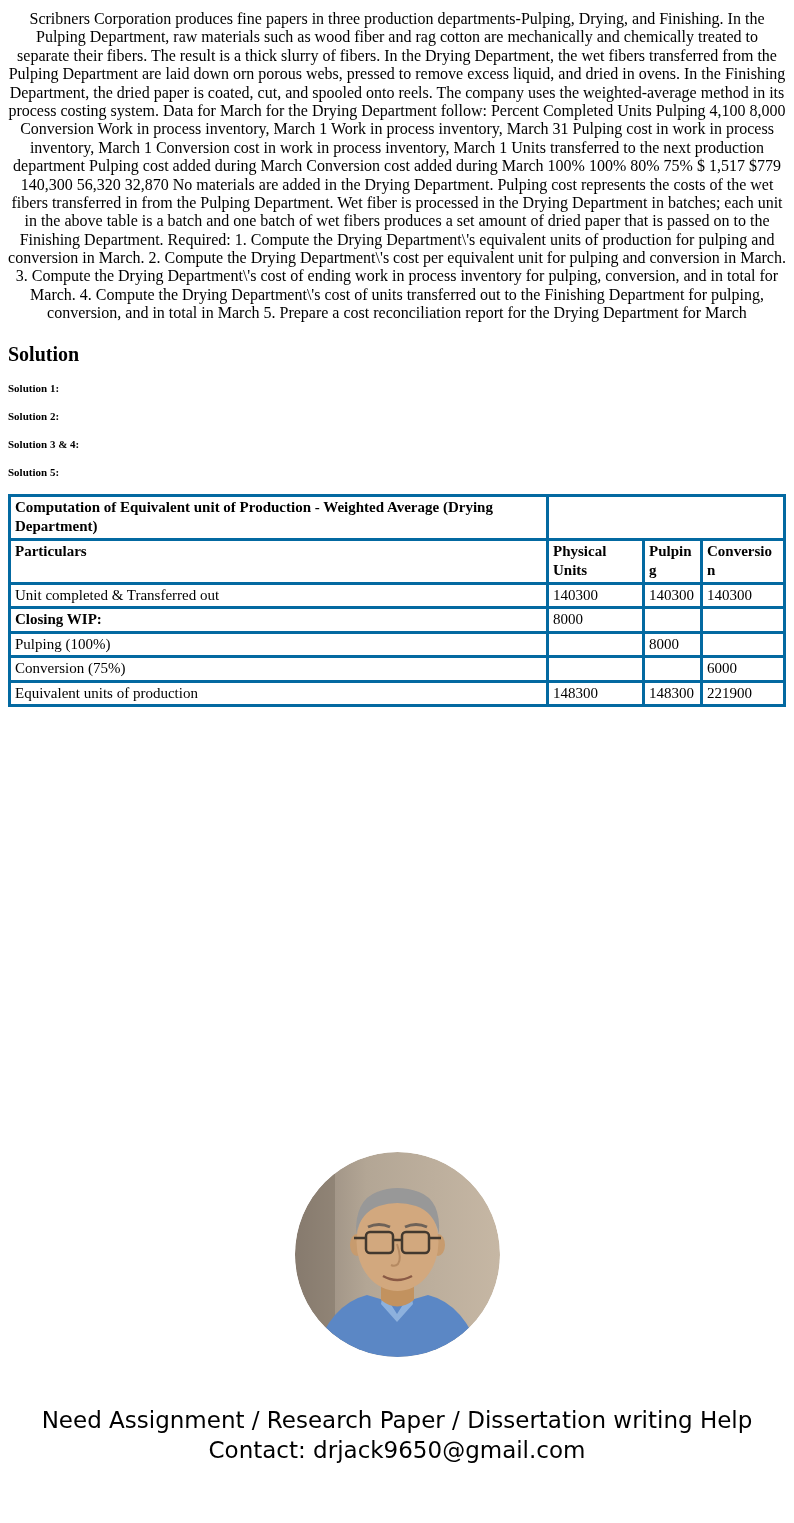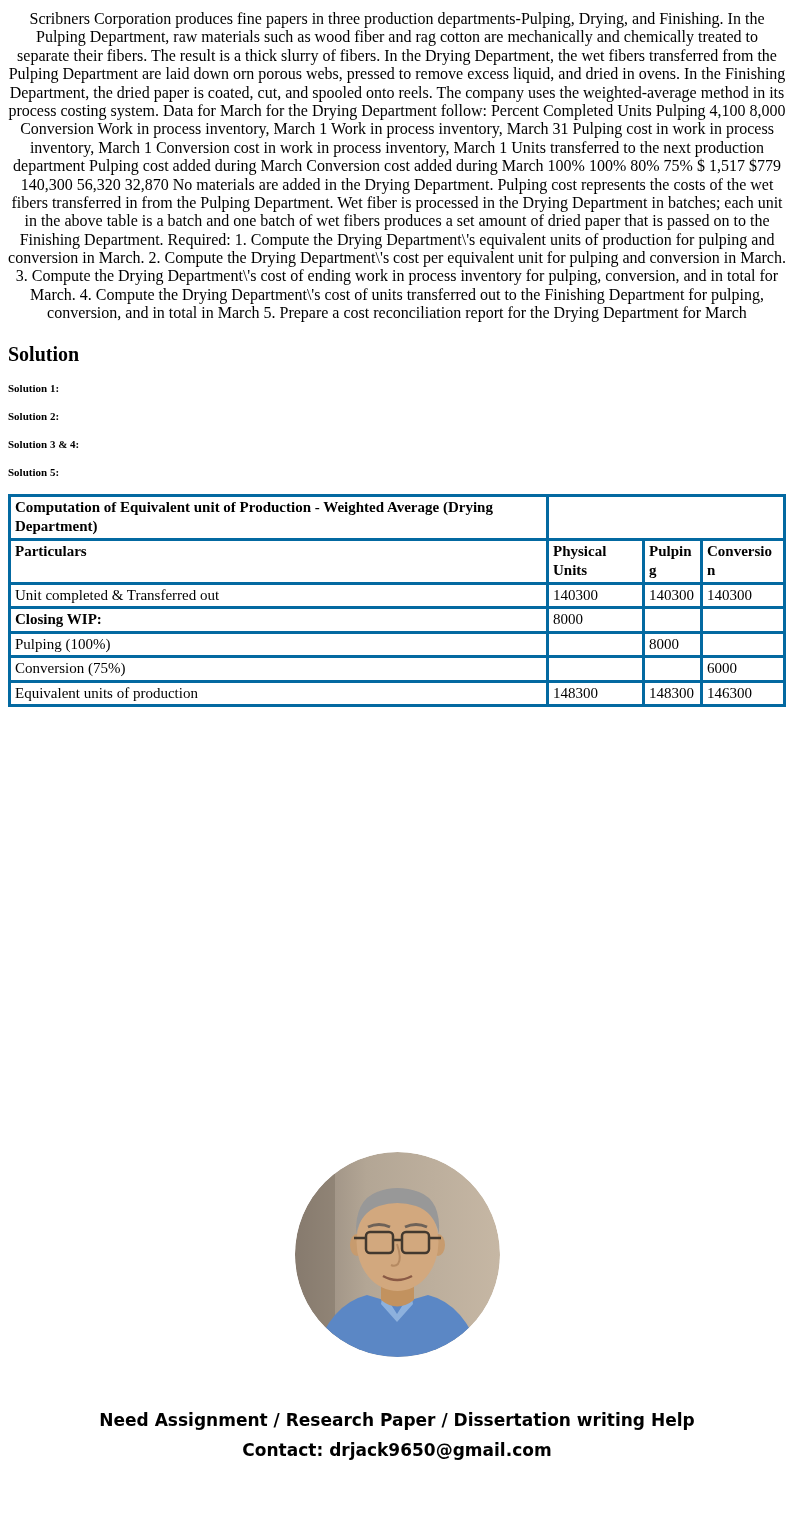--- a/index.html
+++ b/index.html
@@ -66,22 +66,22 @@
     width: 205px;
     height: 205px;
     margin: 0 auto;
     border-radius: 50%;
     overflow: hidden;
   }
   .footer-cta {
     margin: 48px auto 0 auto;
     width: 760px;
     font-family: "DejaVu Sans", "Liberation Sans", sans-serif;
-    font-weight: bold;
-    font-size: 17px;
+    font-weight: normal;
+    font-size: 23px;
     line-height: 30px;
     color: #000;
     text-align: center;
   }
 </style>
 </head>
 <body>
 
 <div class="page">
 
@@ -132,21 +132,21 @@
       <tr>
         <td>Conversion (75%)</td>
         <td></td>
         <td></td>
         <td>6000</td>
       </tr>
       <tr class="total-row">
         <td>Equivalent units of production</td>
         <td>148300</td>
         <td>148300</td>
-        <td>146300</td>
+        <td>221900</td>
       </tr>
     </tbody>
   </table>
 
   <div class="bottom-block">
     <div class="avatar-wrap">
       <svg width="205" height="205" viewBox="0 0 205 205" aria-hidden="true">
         <defs>
           <clipPath id="avclip">
               <circle cx="102.5" cy="102.5" r="102.5"></circle>

